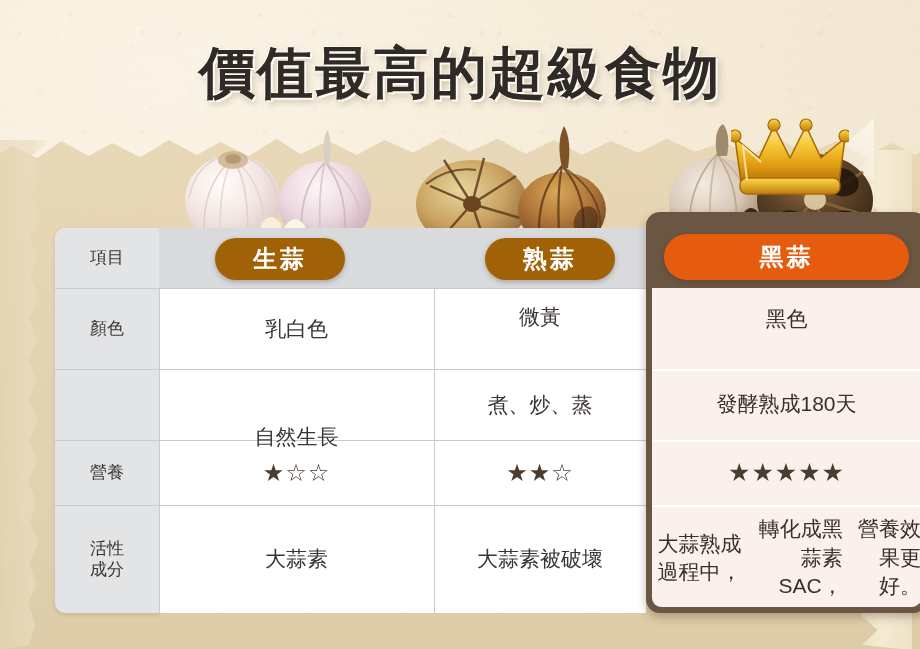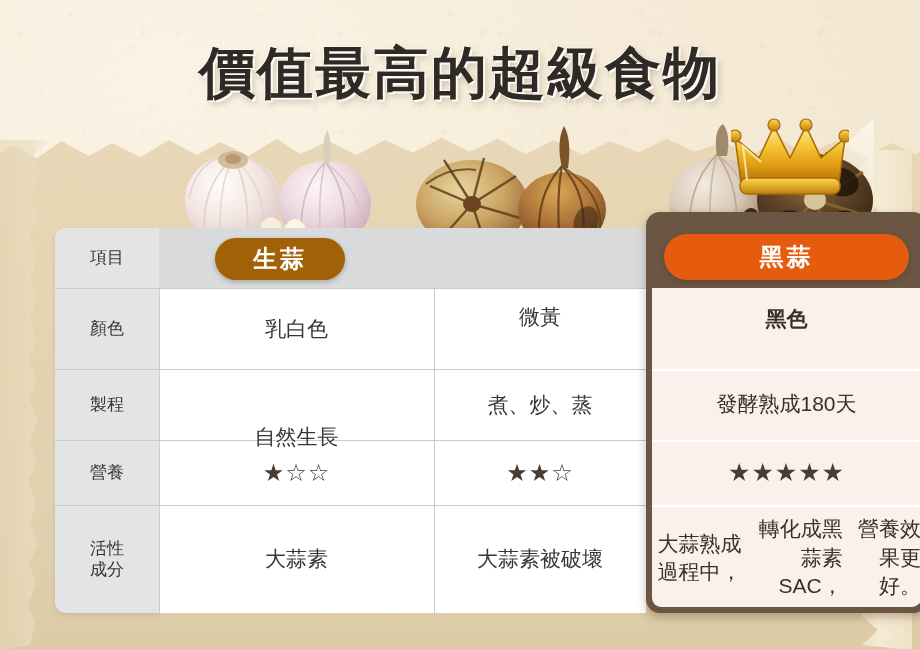--- a/index.html
+++ b/index.html
@@ -307,25 +307,25 @@
       <div class="body-bg"></div>
       <div class="vline v1"></div>
       <div class="vline v2"></div>
       <div class="hline" style="top:60px;"></div>
       <div class="hline" style="top:141px;"></div>
       <div class="hline" style="top:212px;"></div>
       <div class="hline" style="top:277px;"></div>
     </div>
 
     <div class="pill pill-brown" style="left:160px;top:10px;width:130px;">生蒜</div>
+    <div class="pill pill-brown" style="left:430px;top:10px;width:130px;">熟蒜</div>
 
     <div class="lbl" style="top:0;height:60px;">項目</div>
 
     <div class="lbl" style="top:60px;height:81px;">顏色</div>
-    <div class="lbl" style="top:141px;height:71px;">製程</div>
     <div class="lbl" style="top:212px;height:65px;">營養</div>
     <div class="lbl" style="top:277px;height:108px;flex-direction:column;">
       <span>活性</span>
       <span>成分</span>
     </div>
 
     <div class="cell" style="left:104px;top:60px;width:275px;height:81px;">乳白色</div>
     <div class="cell" style="left:104px;top:141px;width:275px;height:71px;margin-top:32px;">自然生長</div>
     <div class="cell" style="left:104px;top:212px;width:275px;height:65px;">
       <span class="stars">★☆☆</span>
@@ -338,21 +338,21 @@
       <span class="stars">★★☆</span>
     </div>
     <div class="cell" style="left:379px;top:277px;width:212px;height:108px;">大蒜素被破壞</div>
 
     <div class="bg-col">
       <div class="bg-col-inner">
         <div class="bg-row-line" style="top:81px;"></div>
         <div class="bg-row-line" style="top:152px;"></div>
         <div class="bg-row-line" style="top:217px;"></div>
 
-        <div class="bg-cell" style="top:0;height:62px;font-weight:bold;">黑色</div>
+        <div class="bg-cell" style="top:0;height:62px;">黑色</div>
         <div class="bg-cell" style="top:81px;height:71px;">發酵熟成180天</div>
         <div class="bg-cell" style="top:152px;height:65px;">
           <span class="stars" style="font-size:25px;">★★★★★</span>
         </div>
         <div class="bg-cell" style="top:217px;height:106px;flex-direction:row;text-align:right;">
           <span>大蒜熟成過程中，</span>
           <span>轉化成黑蒜素SAC，</span>
           <span>營養效果更好。</span>
         </div>
       </div>

